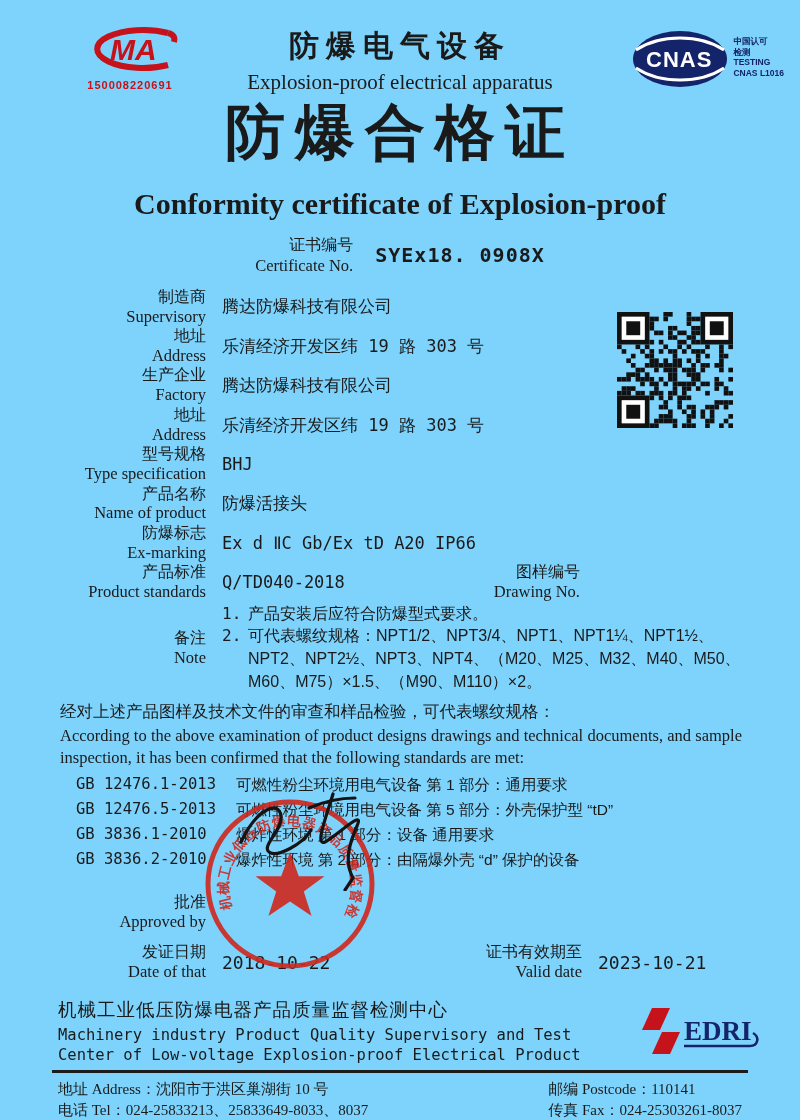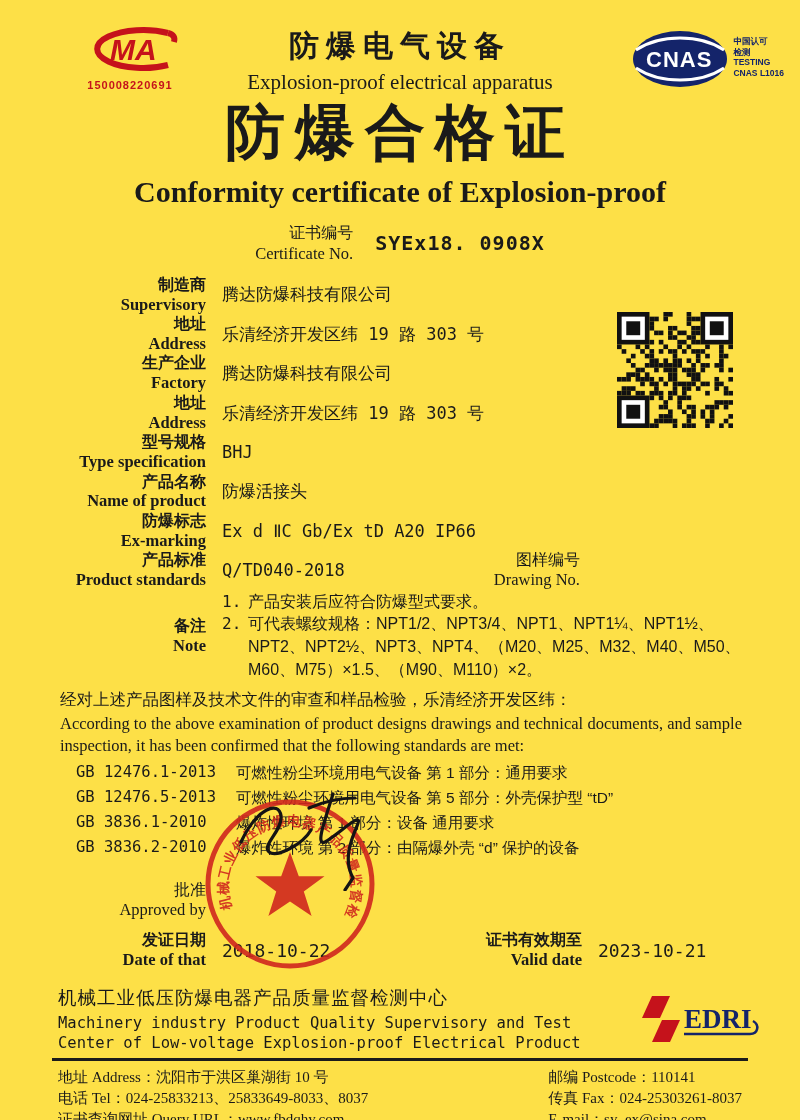--- a/index.html
+++ b/index.html
@@ -1,47 +1,47 @@
 <!DOCTYPE html>
 <html style="--red: #c5121b; --navy: #14246a; --stamp: #d0281e;"><head>
 <meta charset="utf-8">
 <style>
   :root{ --red:#c5121b; --navy:#14246a; --stamp:#d0281e; --ink:#1a1a1a; }
   *{ margin:0; padding:0; box-sizing:border-box; }
   body{ background:#fff; font-family:"Liberation Sans","DejaVu Sans",sans-serif; color:var(--ink); }
-  .page{ position:relative; width:800px; height:1120px; background:#fde047; overflow:hidden; padding-top:98px; }
+  .page{ position:relative; width:800px; height:1120px; background:#7dd3fc; overflow:hidden; padding-top:98px; }
   .mono{ font-family:"DejaVu Sans Mono","Liberation Mono",monospace; }
 
   
   .cma{ position:absolute; left:68px; top:24px; width:124px; text-align:center; }
   .cma-num{ color:var(--red); font-weight:bold; font-size:11px; letter-spacing:1px; margin-top:1px; }
   .cma-shape{ stroke:var(--red); fill:none; stroke-width:6; }
   .cma-ma{ fill:var(--red); font-weight:bold; font-size:30px; font-style:italic; }
   .header-center{ position:absolute; left:0; right:0; top:26px; text-align:center; }
   .h-cn{ font-size:30px; font-weight:bold; letter-spacing:7px; }
   .h-en{ font-family:"Liberation Serif",serif; font-size:21px; margin-top:3px; }
   .cnas{ position:absolute; right:16px; top:30px; display:flex; align-items:flex-start; gap:5px; }
   .cnas-ell{ fill:var(--navy); }
   .cnas-wave{ stroke:#fff; stroke-width:3; fill:none; }
   .cnas-label{ fill:#fff; font-weight:bold; font-size:22px; letter-spacing:1px; }
   .cnas-txt{ color:var(--navy); font-weight:bold; font-size:8.5px; line-height:1.25; padding-top:6px; }
 
   .main-title{ text-align:center; font-size:60px; font-weight:bold; letter-spacing:10px; line-height:1.18; }
-  .sub-title{ text-align:center; font-family:"Liberation Serif",serif; font-weight:bold; font-size:30px; margin-top:6px; }
+  .sub-title{ text-align:center; font-family:"Liberation Serif",serif; font-weight:bold; font-size:30px; margin-top:18px; }
 
   .certno{ display:flex; justify-content:center; align-items:center; gap:22px; margin-top:14px; }
   .lbl-cn{ font-size:16px; }
   .lbl-en{ font-family:"Liberation Serif",serif; font-size:16.5px; }
   .certno-label{ text-align:right; }
   .certno-value{ font-size:20px; font-weight:bold; letter-spacing:1px; }
 
   
   .fields{ margin:12px 58px 0 58px; }
   .frow{ display:flex; align-items:center; min-height:38px; margin-bottom:1px; }
-  .flabel{ width:148px; text-align:right; line-height:1.18; flex:none;font-weight:bold; }
+  .flabel{ width:148px; text-align:right; line-height:1.18; flex:none; }
   .fvalue{ margin-left:16px; font-family:"DejaVu Sans Mono","Liberation Mono",monospace; font-size:17px; }
   .fvalue-fixed{ width:200px; flex:none; }
   .dlabel{ width:118px; text-align:right; line-height:1.18; flex:none; margin-left:40px; }
   .dvalue{ margin-left:14px; font-family:"DejaVu Sans Mono","Liberation Mono",monospace; font-size:17px; }
   .note-row{ align-items:center; }
   .note-items{ margin-left:16px; font-size:16px; line-height:1.42; }
   .note-item{ display:flex; }
   .note-num{ width:26px; flex:none; font-family:"DejaVu Sans Mono",monospace; }
 
   .qr{ position:absolute; left:617px; top:312px; }
@@ -423,21 +423,21 @@
     <rect x="9.28" y="9.28" width="13.919999999999998" height="13.919999999999998" fill="#111"></rect>
       <rect x="83.52" y="0" width="32.48" height="32.48" fill="#111"></rect>
     <rect x="88.16" y="4.64" width="23.2" height="23.2" fill="#fff"></rect>
     <rect x="92.8" y="9.28" width="13.919999999999998" height="13.919999999999998" fill="#111"></rect>
       <rect x="0" y="83.52" width="32.48" height="32.48" fill="#111"></rect>
     <rect x="4.64" y="88.16" width="23.2" height="23.2" fill="#fff"></rect>
     <rect x="9.28" y="92.8" width="13.919999999999998" height="13.919999999999998" fill="#111"></rect>
     </svg>
 
   <div class="confirm">
-    <div class="confirm-cn">经对上述产品图样及技术文件的审查和样品检验，乐清经济开发区纬：</div>
+    <div class="confirm-cn">经对上述产品图样及技术文件的审查和样品检验，可代表螺纹规格：</div>
     <div class="confirm-en">According to the above examination of product designs drawings and technical documents, and sample inspection, it has been confirmed that the following standards are met:</div>
   </div>
 
   <div class="standards">
     <div class="std-row">
         <div class="std-code">GB 12476.1-2013</div>
         <div class="std-desc">可燃性粉尘环境用电气设备 第 1 部分：通用要求</div>
       </div>
     <div class="std-row">
         <div class="std-code">GB 12476.5-2013</div>

